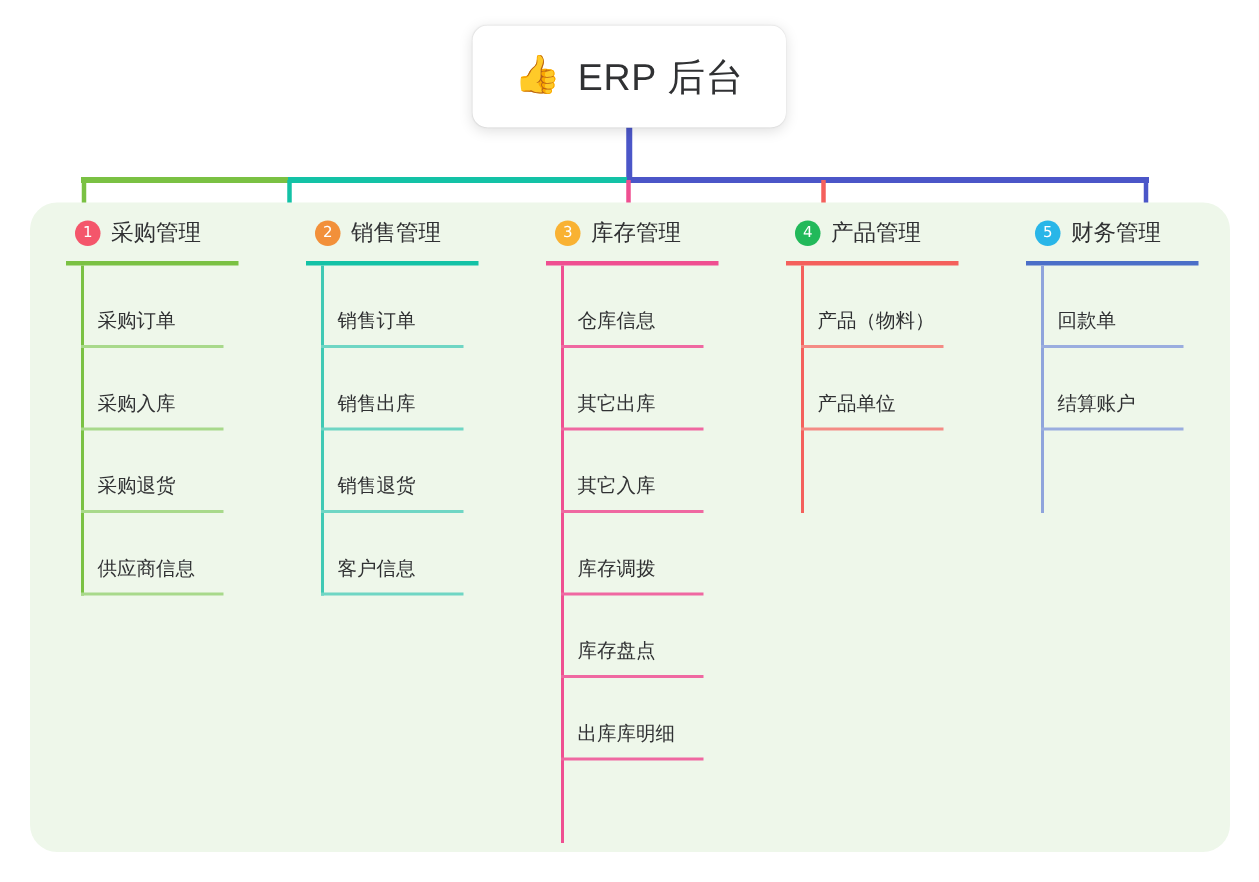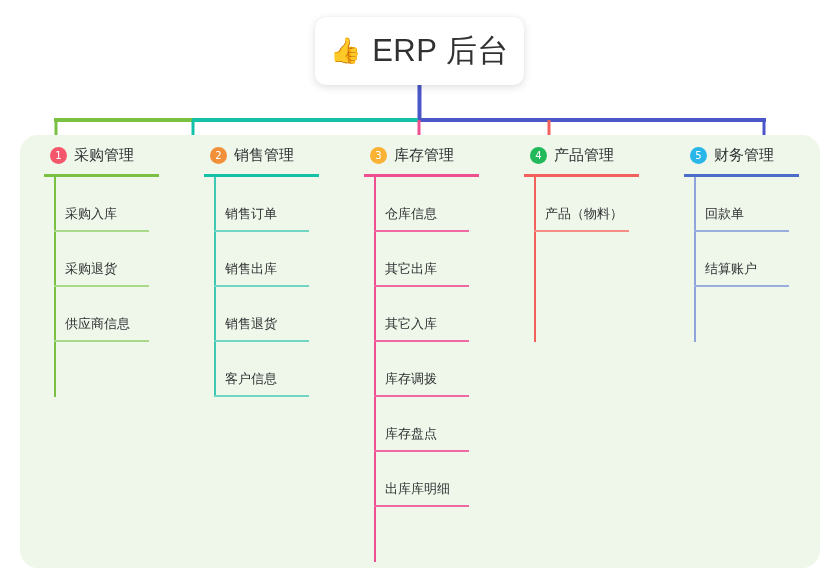--- a/index.html
+++ b/index.html
@@ -35,21 +35,21 @@
     gap: 11px;
   }
   #root-node .thumb {
     font-size: 25px;
     line-height: 1;
     color: #f3c13a;
     display: block;
     margin-top: -2px;
   }
   #root-node .root-title {
-    font-size: 31px;
+    font-size: 25px;
     color: #303133;
     letter-spacing: 0.5px;
     white-space: nowrap;
   }
 
   
   #connectors {
     position: absolute;
     left: 0; top: 0;
     width: 839px;
@@ -173,20 +173,24 @@
   <div id="panel">
       <div class="column col-0">
         <div class="col-head">
           <span class="badge" style="background: rgb(244, 86, 107);">1</span>
           <span class="col-title">采购管理</span>
         </div>
         <div class="head-rule" style="background: rgb(122, 193, 67);"></div>
         <div class="spine" style="background: rgb(122, 193, 67); height: 220px;"></div>
         <div class="leaves">
           <div class="leaf">
+            <span class="leaf-label">采购订单</span>
+            <div class="leaf-rule" style="background: rgb(168, 217, 139);"></div>
+          </div>
+          <div class="leaf">
             <span class="leaf-label">采购入库</span>
             <div class="leaf-rule" style="background: rgb(168, 217, 139);"></div>
           </div>
           <div class="leaf">
             <span class="leaf-label">采购退货</span>
             <div class="leaf-rule" style="background: rgb(168, 217, 139);"></div>
           </div>
           <div class="leaf">
             <span class="leaf-label">供应商信息</span>
             <div class="leaf-rule" style="background: rgb(168, 217, 139);"></div>
@@ -258,20 +262,24 @@
           <span class="badge" style="background: rgb(34, 185, 90);">4</span>
           <span class="col-title">产品管理</span>
         </div>
         <div class="head-rule" style="background: rgb(244, 96, 92);"></div>
         <div class="spine" style="background: rgb(244, 96, 92); height: 165px;"></div>
         <div class="leaves">
           <div class="leaf">
             <span class="leaf-label">产品（物料）</span>
             <div class="leaf-rule" style="background: rgb(244, 139, 133);"></div>
           </div>
+          <div class="leaf">
+            <span class="leaf-label">产品单位</span>
+            <div class="leaf-rule" style="background: rgb(244, 139, 133);"></div>
+          </div>
         </div>
       </div>
       <div class="column col-4">
         <div class="col-head">
           <span class="badge" style="background: rgb(41, 182, 232);">5</span>
           <span class="col-title">财务管理</span>
         </div>
         <div class="head-rule" style="background: rgb(75, 111, 200);"></div>
         <div class="spine" style="background: rgb(143, 164, 220); height: 165px;"></div>
         <div class="leaves">

